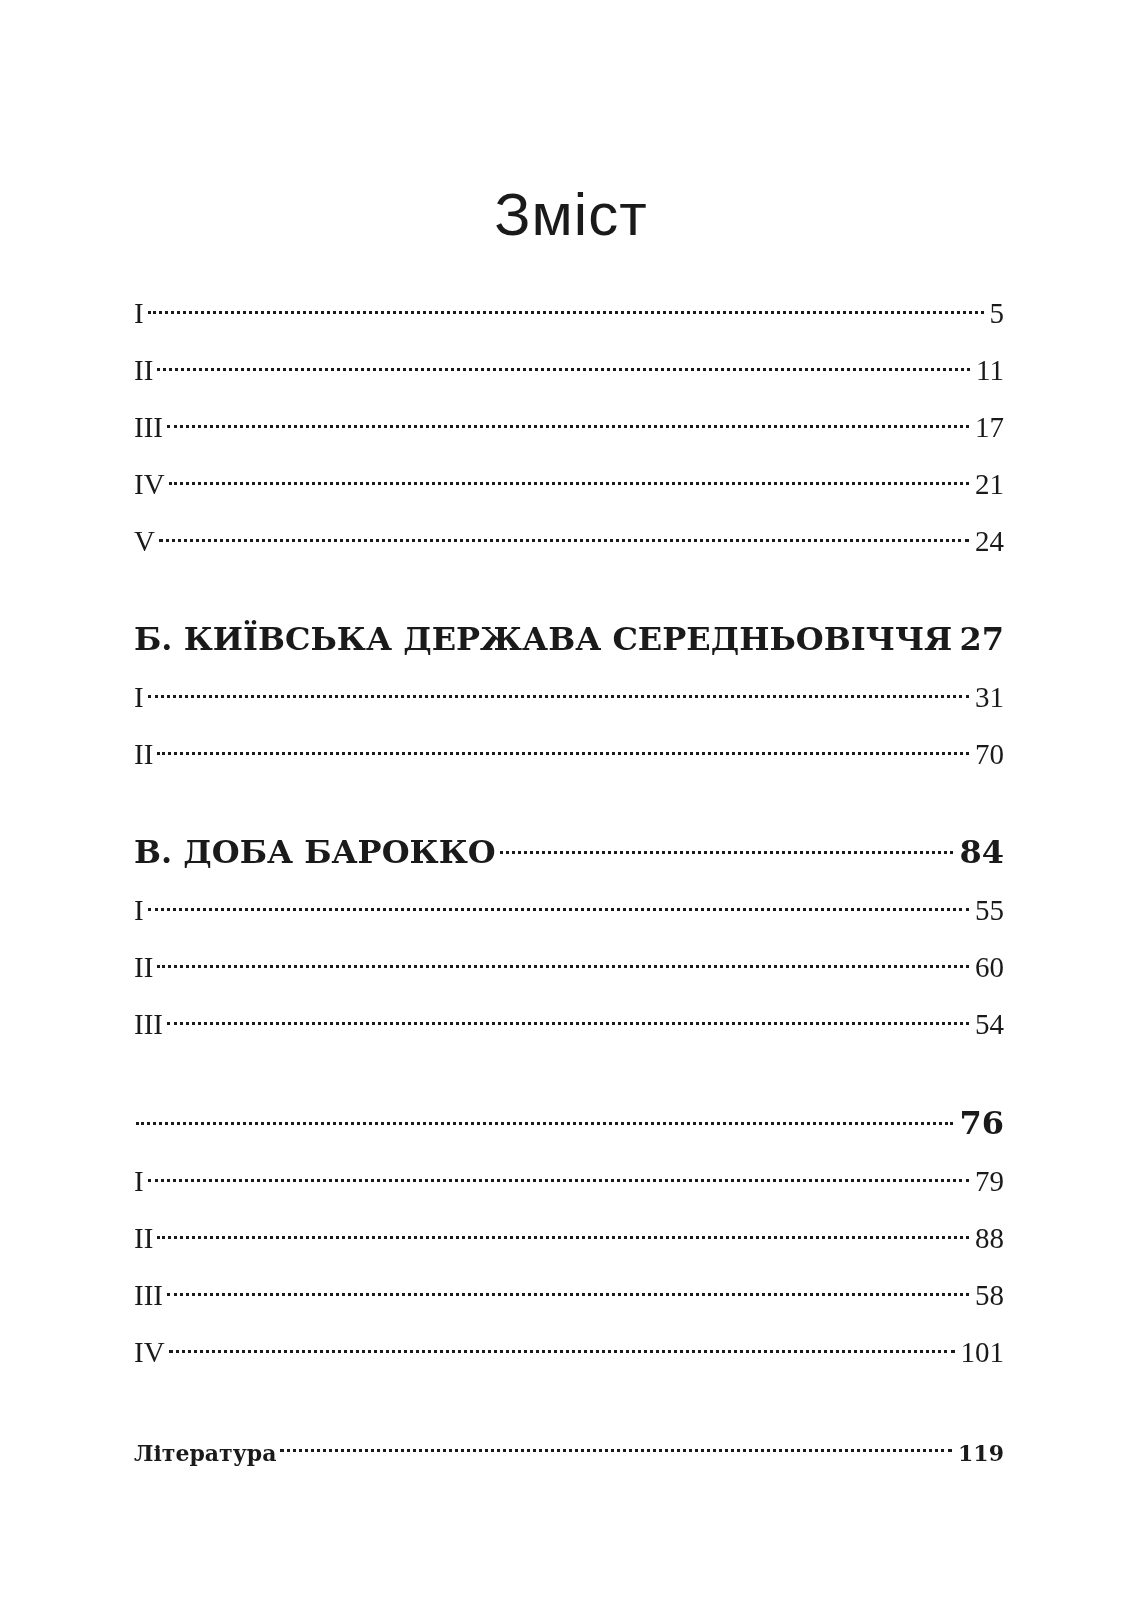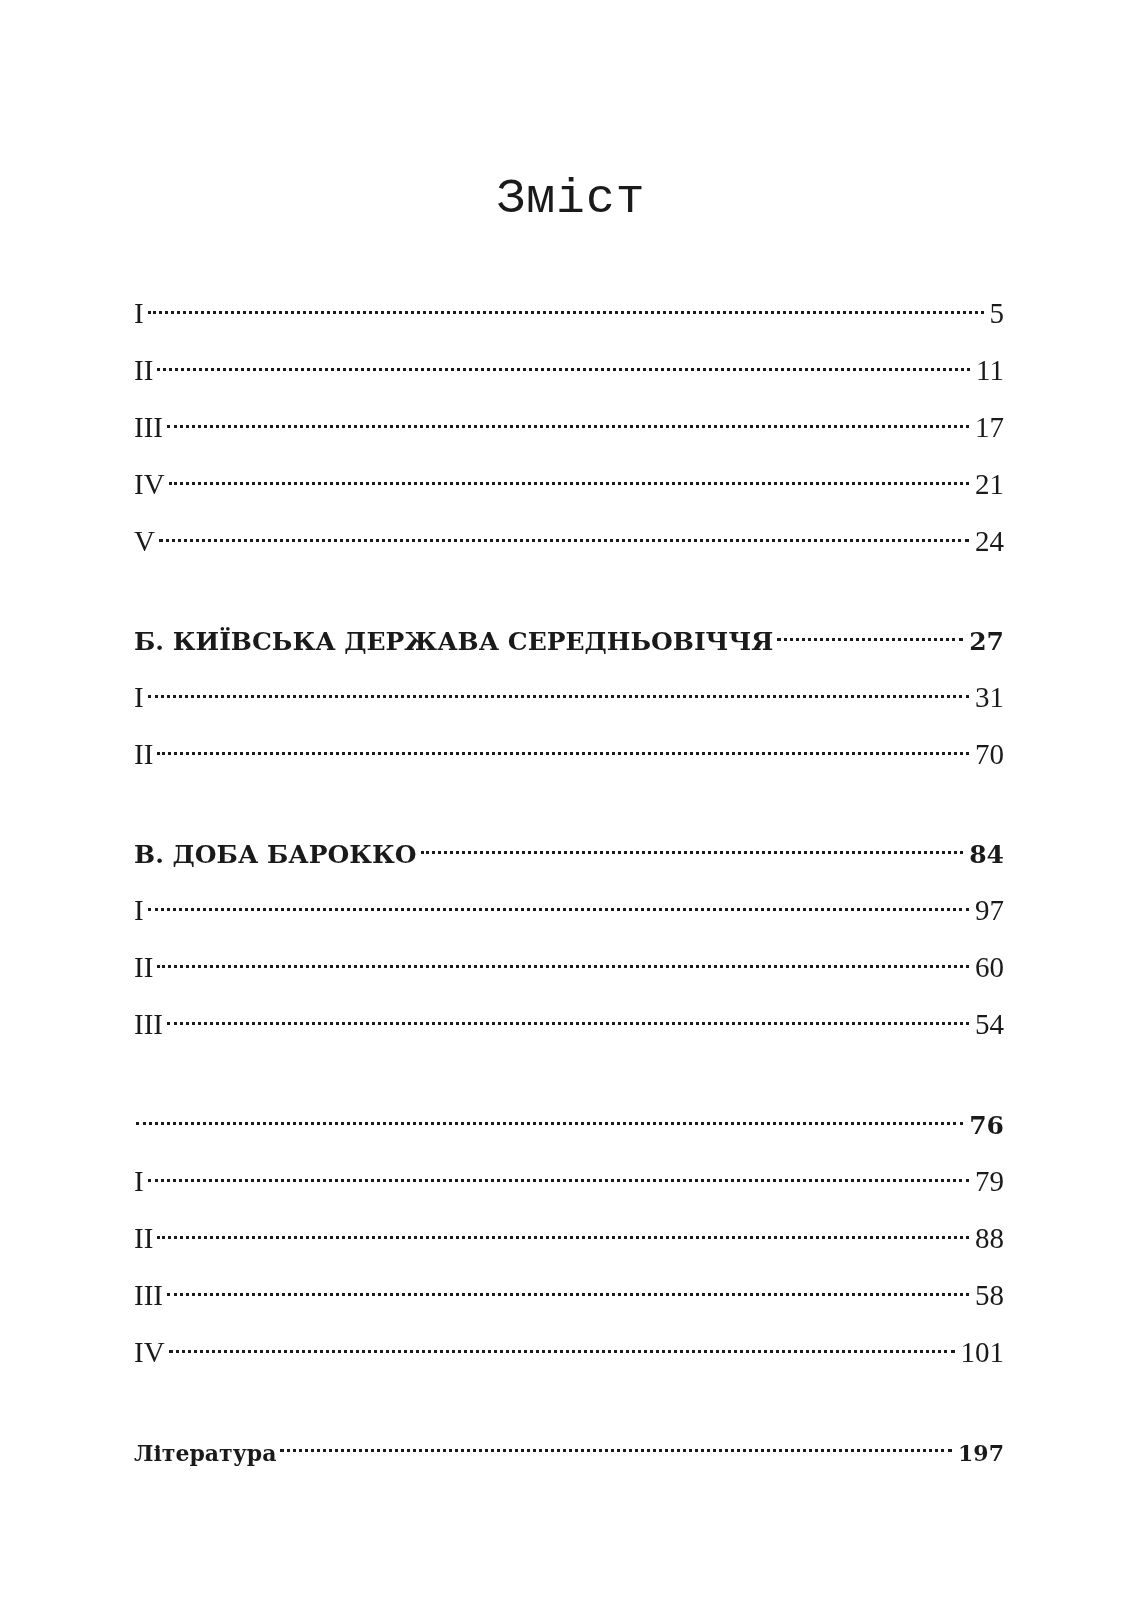--- a/index.html
+++ b/index.html
@@ -1,30 +1,30 @@
 <!DOCTYPE html>
 <html><head>
 <meta charset="utf-8">
 <style>
   html, body { margin:0; padding:0; background:#ffffff; }
   body { width:1142px; height:1615px; position:relative; overflow:hidden;
          font-family:"DejaVu Serif", "Liberation Serif", serif; color:#1a1a1a; }
   .title { position:absolute; left:0; width:1142px; top:140px; text-align:center;
-           font-size:48px; font-weight:normal; letter-spacing:1px;
-           font-family:Liberation Mono, monospace; }
+           font-size:60px; font-weight:normal; letter-spacing:1px;
+           font-family:Liberation Sans, sans-serif; }
   .toc { position:absolute; left:134px; width:870px; top:0; }
   .row { position:absolute; left:0; width:870px; height:40px; display:flex; align-items:baseline;
          font-size:27px; line-height:40px; }
   .row .label { white-space:nowrap; padding-right:2px; }
   .row .dots { flex:1; overflow:hidden; white-space:nowrap; position:relative; height:40px; }
   .row .dots::before { content:""; position:absolute; left:2px; right:4px; bottom:9px;
          border-bottom:3px dotted #1a1a1a; }
   .row .page { white-space:nowrap; padding-left:2px; }
   .row.sub .label, .row.sub .page { font-family:"Liberation Serif", "DejaVu Serif", serif; font-size:29px; }
-  .row.section .label, .row.section .page { font-weight:bold; font-family:"DejaVu Serif", serif; font-size:25px; }
+  .row.section .label, .row.section .page { font-weight:bold; font-family:"DejaVu Serif", serif; font-size:32px; }
   .row.biblio .label, .row.biblio .page { font-weight:bold; font-family:"DejaVu Serif", serif; font-size:22px; }
 </style>
 </head>
 <body>
 
 <h1 class="title">Зміст</h1>
 
 <div class="toc">
   <div class="row sub" style="top:283px">
     <span class="label">I</span>
@@ -69,21 +69,21 @@
   </div>
 
   <div class="row section" style="top:823px">
     <span class="label">В. ДОБА БАРОККО</span>
     <span class="dots"></span>
     <span class="page">84</span>
   </div>
   <div class="row sub" style="top:880px">
     <span class="label">I</span>
     <span class="dots"></span>
-    <span class="page">97</span>
+    <span class="page">55</span>
   </div>
   <div class="row sub" style="top:937px">
     <span class="label">II</span>
     <span class="dots"></span>
     <span class="page">60</span>
   </div>
   <div class="row sub" style="top:994px">
     <span class="label">III</span>
     <span class="dots"></span>
     <span class="page">54</span>
@@ -110,15 +110,15 @@
   </div>
   <div class="row sub" style="top:1322px">
     <span class="label">IV</span>
     <span class="dots"></span>
     <span class="page">101</span>
   </div>
 
   <div class="row biblio" style="top:1421px">
     <span class="label">Література</span>
     <span class="dots"></span>
-    <span class="page">197</span>
+    <span class="page">119</span>
   </div>
 </div>
 
 </body></html>

